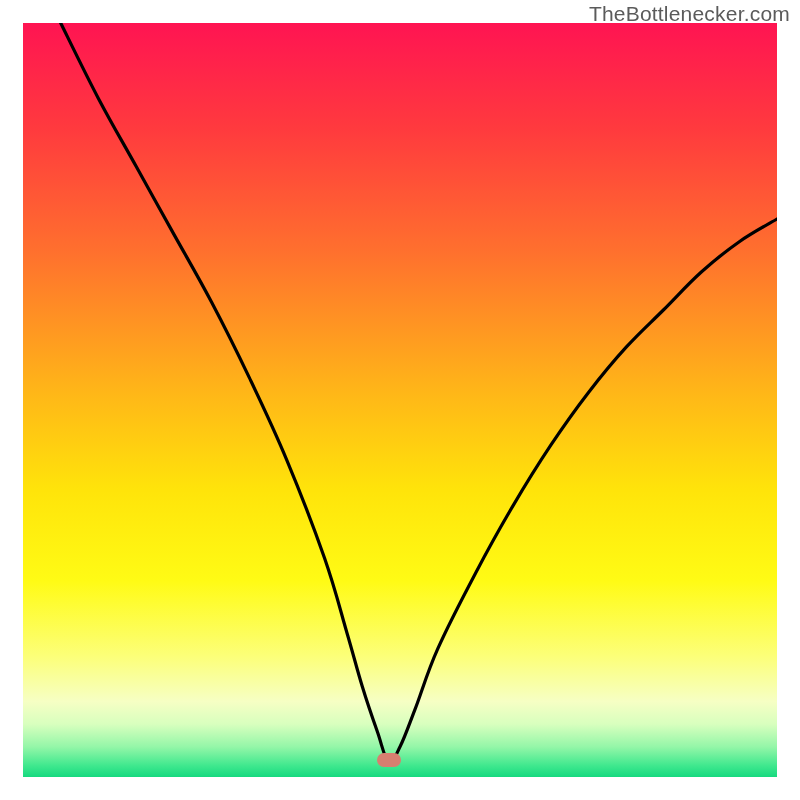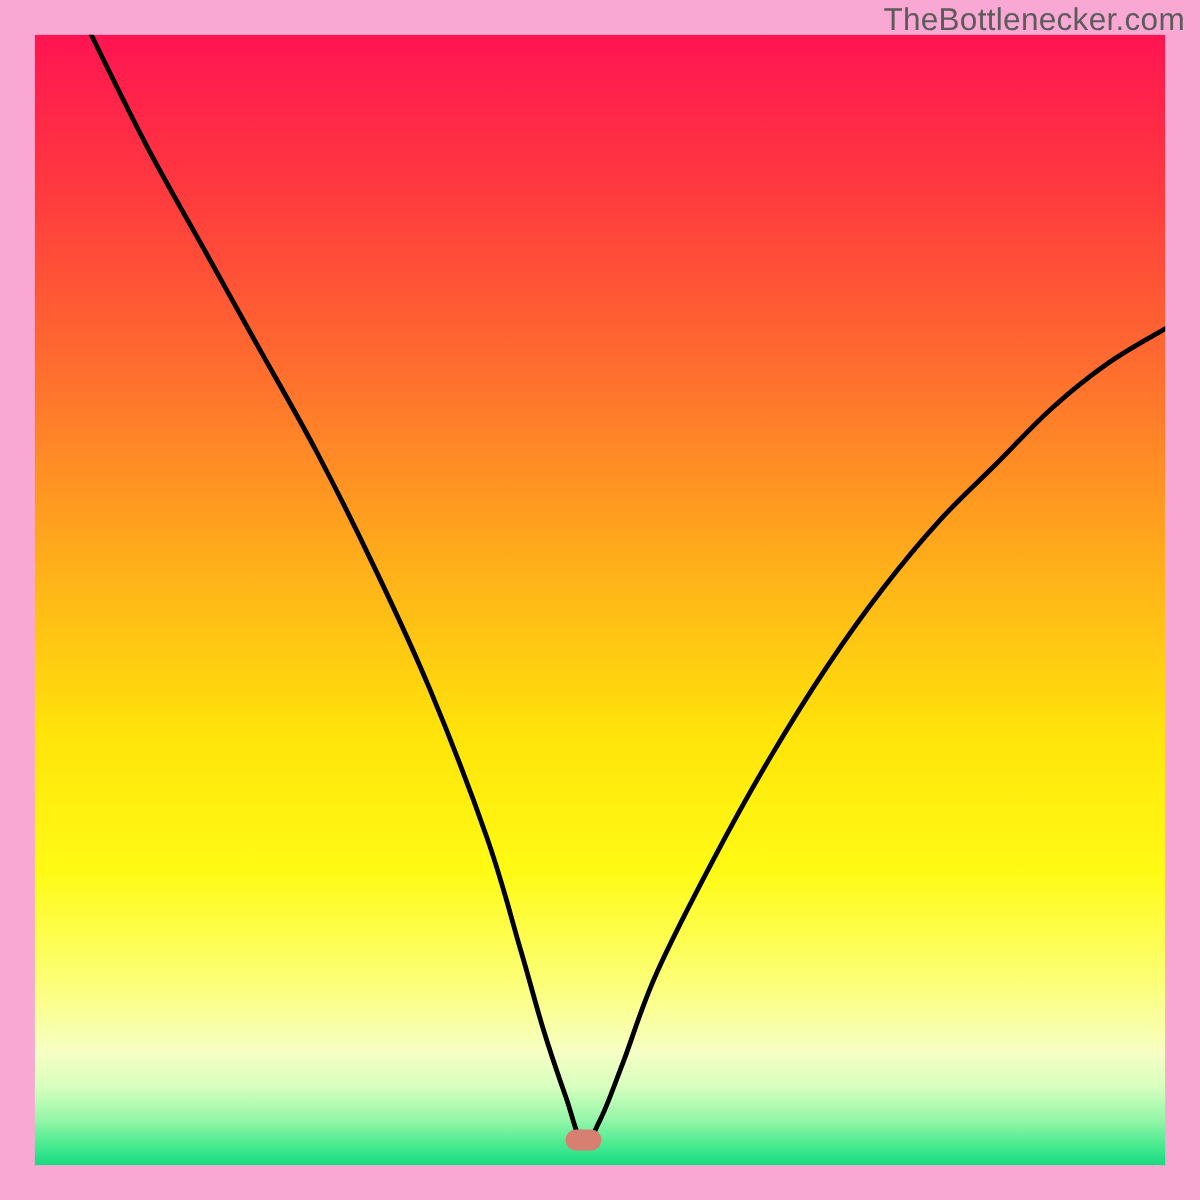--- a/index.html
+++ b/index.html
@@ -8,21 +8,21 @@
     width: 800px;
     height: 800px;
     background: #000;
     overflow: hidden;
     font-family: Arial, Helvetica, sans-serif;
   }
   .frame {
     position: relative;
     width: 800px;
     height: 800px;
-    background: #f9a8d4;
+    background: #ffffff;
   }
   .plot-area {
     position: absolute;
     left: 23px;
     top: 23px;
     width: 754px;
     height: 754px;
     overflow: hidden;
   }
   .gradient {

